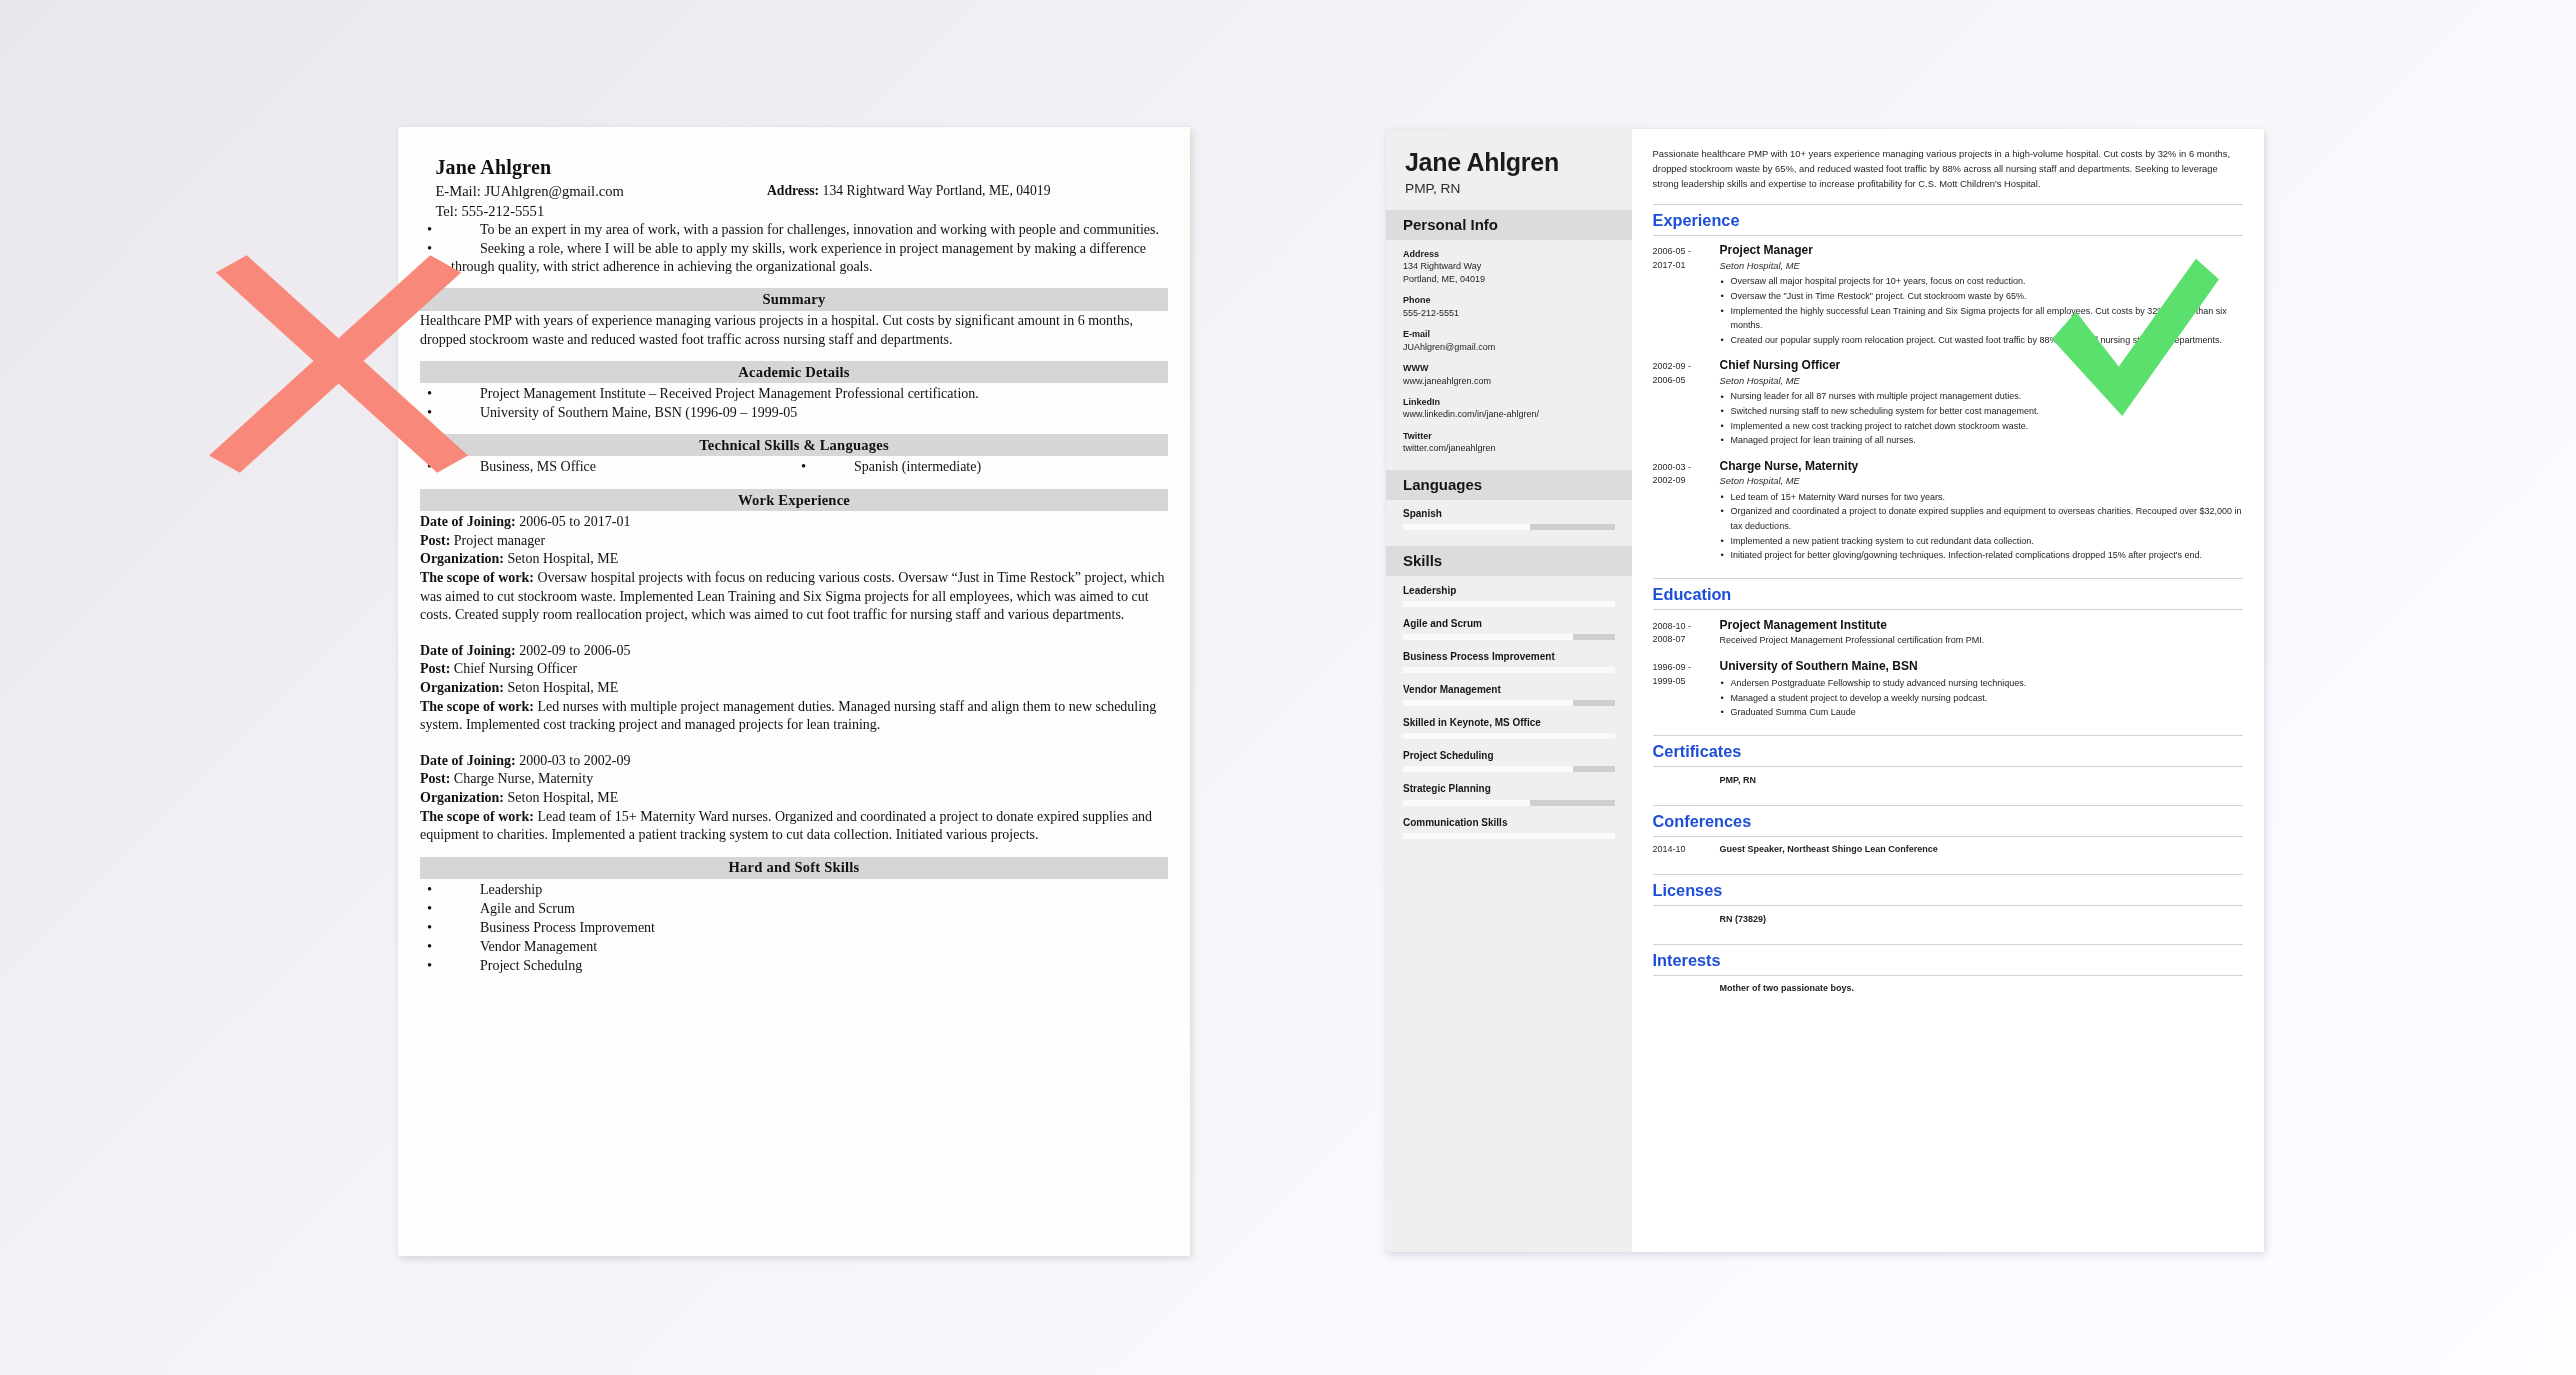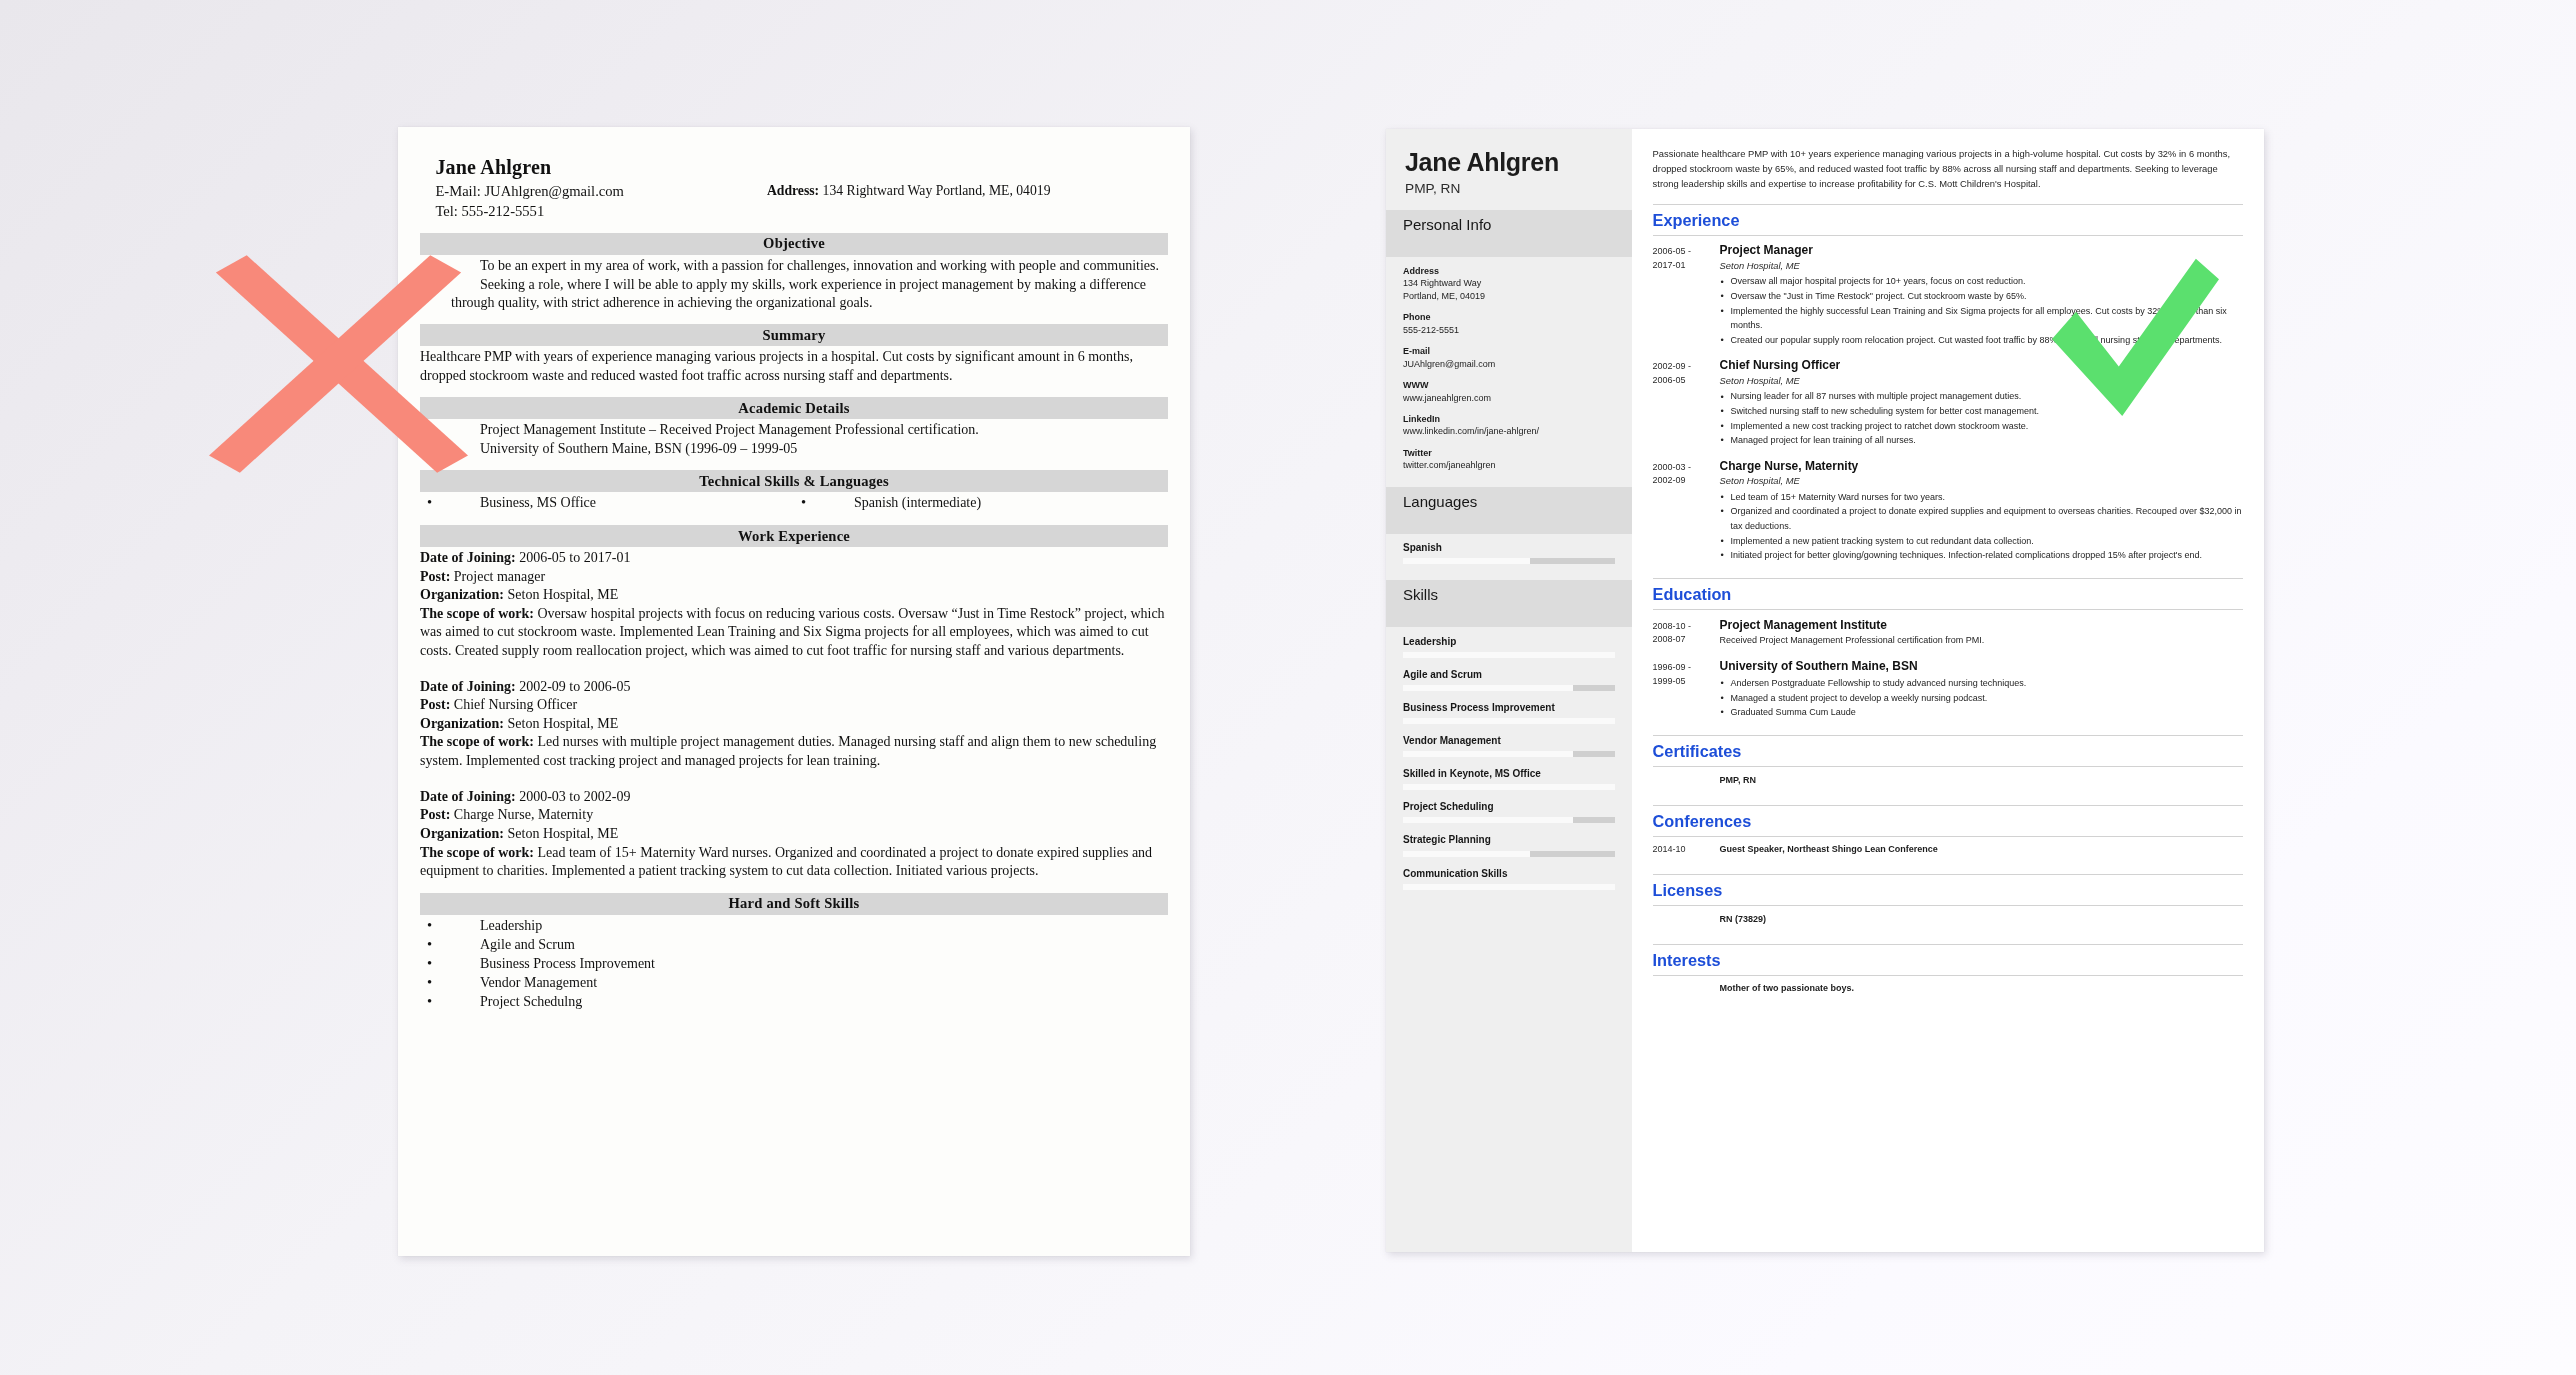--- a/index.html
+++ b/index.html
@@ -82,22 +82,22 @@
   #g-sidebar {
     width: 246px; flex: 0 0 246px;
     background: #efefef;
     box-sizing: border-box;
   }
   .g-name-block { padding: 19px 19px 13.7px 19px; background:#efefef; }
   .g-name { font-size: 25px; font-weight: bold; letter-spacing: -0.3px; color: #1c1c1c; }
   .g-subname { font-size: 13.7px; color: #2b2b2b; margin-top: 4.3px; }
   .g-sec-head {
     background: #dcdcdc;
-    font-size: 15px; font-weight: normal;
-    padding: 6px 17px 24px 17px;
+    font-size: 15px; font-weight: bold;
+    padding: 6px 17px 7px 17px;
     color: #161616;
   }
   .g-sb-body { padding: 8.6px 17px 5.1px 17px; }
   .g-field { margin-bottom: 9.4px; }
   .g-field-label { font-size: 9px; font-weight: bold; color: #1a1a1a; margin-bottom: 1.7px; }
   .g-field-val { font-size: 9px; color: #232323; line-height: 1.42; }
   .g-skill { margin-bottom: 11px; }
   .g-skill-name { font-size: 10px; font-weight: bold; color: #161616; margin-bottom: 5.1px; }
   .g-skill-track { height: 6px; background: #cfcfcf; width: 100%; position: relative; }
   .g-skill-fill { height: 6px; background: #fafafa; }
@@ -153,21 +153,20 @@
       <div class="bhead-left">
         <div>E-Mail: JUAhlgren@gmail.com</div>
         <div>Tel: 555-212-5551</div>
       </div>
       <div class="bhead-right">
         <b>Address:</b>
         <span>134 Rightward Way Portland, ME, 04019</span>
       </div>
     </div>
 
-    <div class="bar-title">Objective</div>
     <ul class="b-ul">
       <li class="b-li"><span class="ind"></span><span>To be an expert in my area of work, with a passion for challenges, innovation and working with people and communities.</span></li>
       <li class="b-li"><span class="ind"></span><span>Seeking a role, where I will be able to apply my skills, work experience in project management by making a difference through quality, with strict adherence in achieving the organizational goals.</span></li>
     </ul>
 
     <div class="bar-title">Summary</div>
     <div class="b-para">Healthcare PMP with years of experience managing various projects in a hospital. Cut costs by significant amount in 6 months, dropped stockroom waste and reduced wasted foot traffic across nursing staff and departments.</div>
 
     <div class="bar-title">Academic Details</div>
     <ul class="b-ul">

